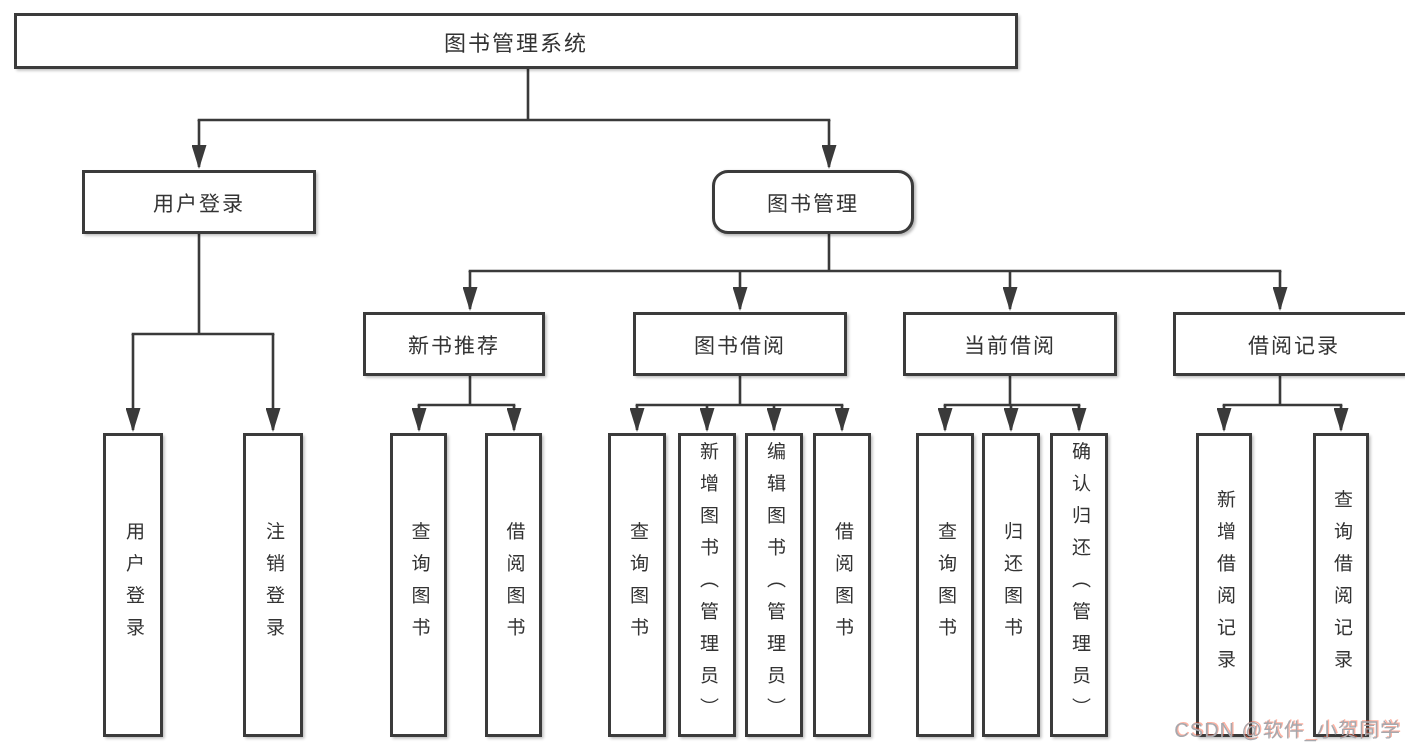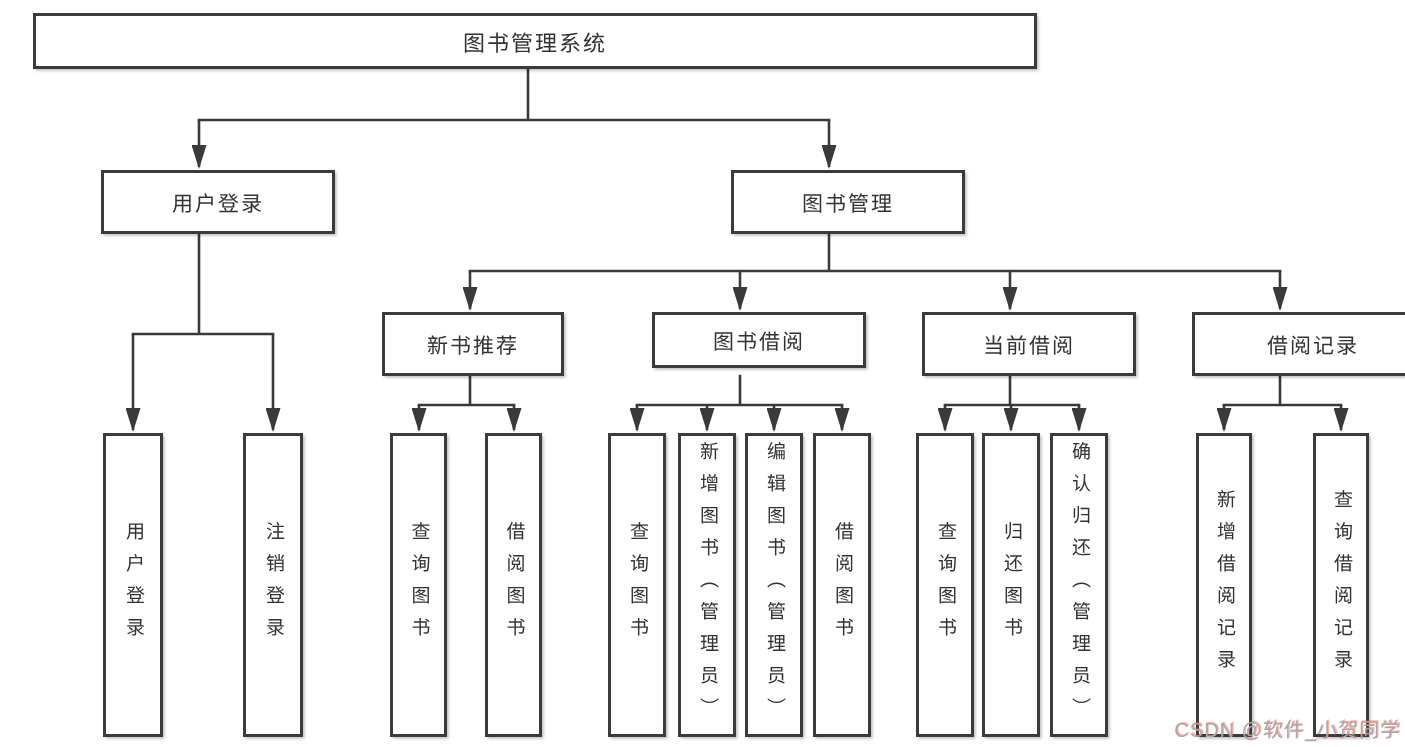--- a/index.html
+++ b/index.html
@@ -16,21 +16,21 @@
     position: absolute;
     box-sizing: border-box;
     background: #ffffff;
     border: 3px solid #3b3b3b;
     display: flex;
     align-items: center;
     justify-content: center;
     color: #333333;
     box-shadow: 1.5px 1.5px 3px rgba(0,0,0,0.28);
   }
-  .h { font-size: 21px; letter-spacing: 2px; margin-left: 19px; }
+  .h { font-size: 21px; letter-spacing: 2px; }
   .root-box { font-size: 22px; letter-spacing: 2px; }
   .v span {
     writing-mode: vertical-rl;
     text-orientation: mixed;
     font-size: 19px;
     letter-spacing: 13px;
     line-height: 1.15;
     white-space: nowrap;
   }
   .watermark {
@@ -91,28 +91,28 @@
     </g>
   </svg>
 
   <div class="box h root-box" style="left:14px; top:13px; width:1004px; height:56px;">
     <span>图书管理系统</span>
   </div>
 
   <div class="box h" style="left:82px; top:170px; width:234px; height:64px;">
     <span>用户登录</span>
   </div>
-  <div class="box h" style="left:712px; top:170px; width:234px; height:64px;">
+  <div class="box h" style="left:712px; top:170px; width:202px; height:64px;border-radius:16px;">
     <span>图书管理</span>
   </div>
 
   <div class="box h" style="left:363px; top:312px; width:182px; height:64px;">
     <span>新书推荐</span>
   </div>
-  <div class="box h" style="left:633px; top:312px; width:214px; height:56px;">
+  <div class="box h" style="left:633px; top:312px; width:214px; height:64px;">
     <span>图书借阅</span>
   </div>
   <div class="box h" style="left:903px; top:312px; width:214px; height:64px;">
     <span>当前借阅</span>
   </div>
   <div class="box h" style="left:1173px; top:312px; width:242px; height:64px;text-align:center;">
     <span>借阅记录</span>
   </div>
 
   <div class="box v" style="left:103px; top:433px; width:60px; height:304px;">

